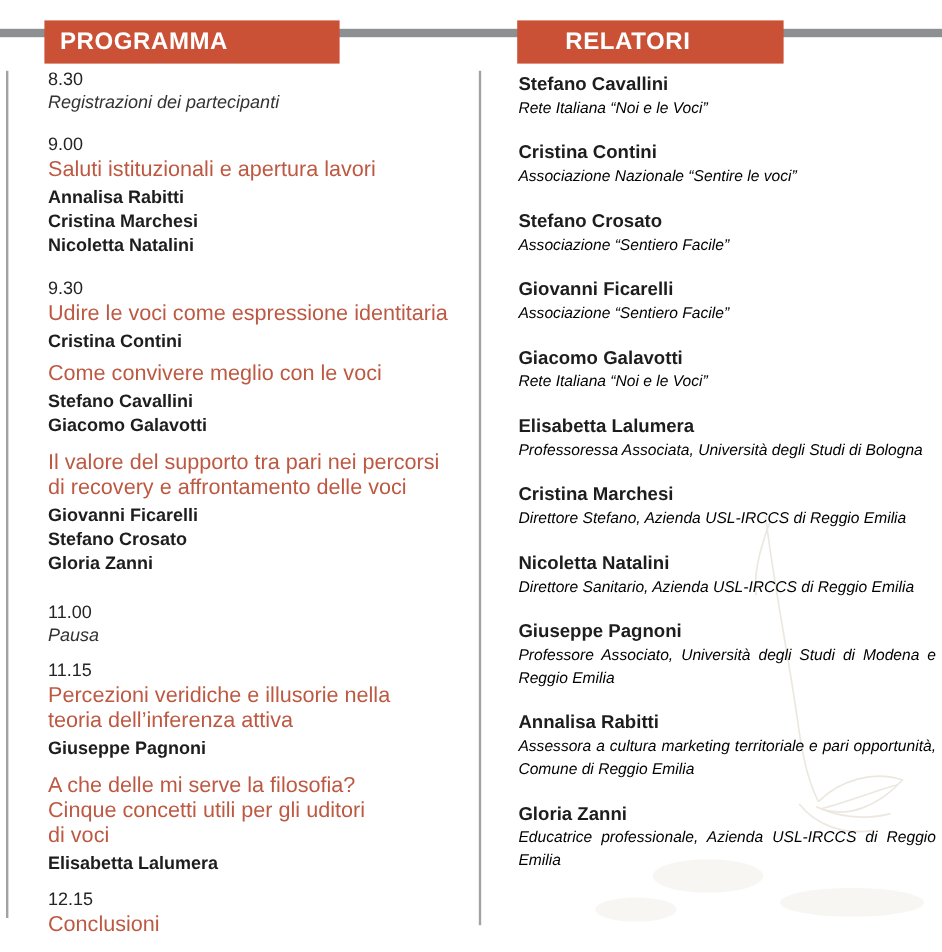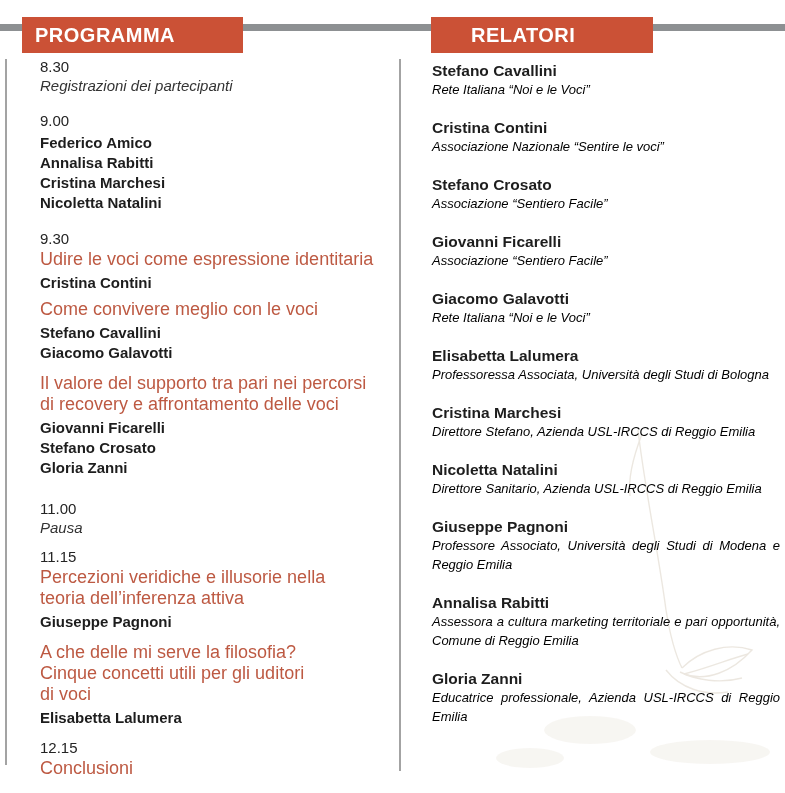--- a/index.html
+++ b/index.html
@@ -9,21 +9,21 @@
     color:#1f1f1f;overflow:hidden;
   }
   
   .top-rule{position:absolute;left:0;top:24px;width:785px;height:7px;background:#8d9092;}
   
   .hdr-box{
     position:absolute;top:17px;height:36px;background:#cb5136;
     color:#ffffff;font-weight:bold;font-size:20px;letter-spacing:.5px;
     display:flex;align-items:center;padding-left:13px;box-sizing:border-box;
   }
-  .hdr-left{left:22px;width:221px;}
+  .hdr-left{left:37px;width:246px;}
   .hdr-right{left:431px;width:222px;padding-left:40px;}
   
   .vline{position:absolute;width:2px;background:#a3a3a3;}
   .vline-left{left:5px;top:59px;height:706px;}
   .vline-mid{left:399px;top:59px;height:712px;}
   
   .col{position:absolute;top:57px;}
   .col-left{left:40px;width:352px;}
   .col-right{left:432px;width:348px;}
   
@@ -82,22 +82,22 @@
 
 <div class="col col-left">
 
   <div class="p-item">
     <div class="p-time">8.30</div>
     <div class="p-note">Registrazioni dei partecipanti</div>
   </div>
 
   <div class="p-item gap-lg">
     <div class="p-time">9.00</div>
-    <div class="p-names">
-      <div class="p-name">Federico Amico</div>
+    <div class="p-title">Saluti istituzionali e apertura lavori</div>
+    <div class="p-names">
       <div class="p-name">Annalisa Rabitti</div>
       <div class="p-name">Cristina Marchesi</div>
       <div class="p-name">Nicoletta Natalini</div>
     </div>
   </div>
 
   <div class="p-item gap-lg">
     <div class="p-time">9.30</div>
     <div class="p-title">Udire le voci come espressione identitaria</div>
     <div class="p-names">

